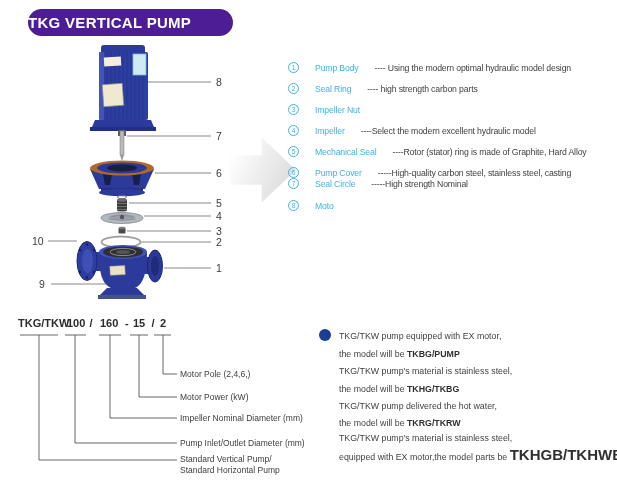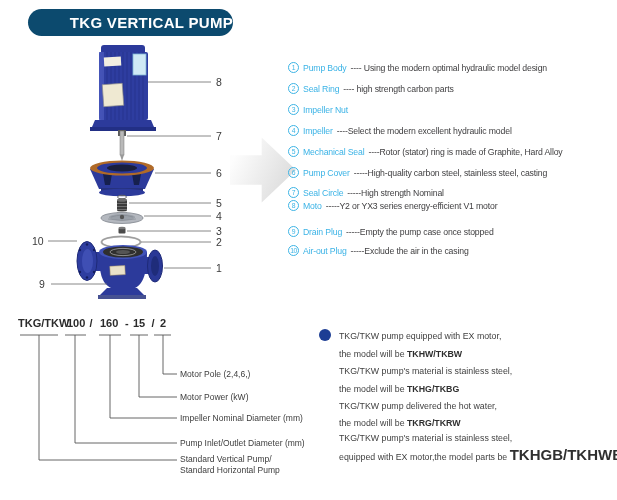--- a/index.html
+++ b/index.html
@@ -1,28 +1,28 @@
 <!DOCTYPE html>
 <html><head>
 <meta charset="utf-8">
 <style>
   html,body{margin:0;padding:0;width:617px;height:500px;overflow:hidden;background:#ffffff;
     font-family:"Liberation Sans", sans-serif;-webkit-font-smoothing:antialiased;}
   .abs{position:absolute;}
   
-  .banner{left:28px;top:9px;width:205px;height:27px;background:#0c4a6e;border-radius:14px;
-    display:flex;align-items:center;justify-content:flex-end;color:#fff;font-weight:bold;
+  .banner{left:28px;top:9px;width:205px;height:27px;background:#4c1d95;border-radius:14px;
+    display:flex;align-items:center;justify-content:flex-start;color:#fff;font-weight:bold;
     font-size:15px;letter-spacing:.3px;}
   
   .big-arrow{left:230px;top:133px;width:66px;height:74px;
     background:linear-gradient(115deg,#fdfdfd 15%,#d7d7d7 95%);
     clip-path:polygon(0 30%,48% 30%,48% 6%,100% 50%,48% 94%,48% 70%,0 70%);}
   
   .parts{left:288px;top:0;width:329px;height:300px;}
-  .p-row{position:absolute;left:0;display:flex;align-items:center;gap:4px;white-space:nowrap;
+  .p-row{position:absolute;left:0;display:flex;align-items:center;gap:16px;white-space:nowrap;
     font-size:8.7px;letter-spacing:-0.15px;color:#414042;}
   .p-num{flex:0 0 auto;width:11px;height:11px;border:1px solid #3cb4e5;border-radius:50%;
     color:#3cb4e5;font-size:6.8px;letter-spacing:-0.5px;display:flex;align-items:center;
     justify-content:center;box-sizing:border-box;}
   .p-label{color:#3bb3e6;}
   
   svg text{font-family:"Liberation Sans", sans-serif;}
   
   .notes{left:318px;top:326px;width:278px;height:160px;font-size:8.8px;color:#3f3f3f;}
   .bullet{position:absolute;left:1px;top:3px;width:12px;height:12px;border-radius:50%;
@@ -169,39 +169,28 @@
   <div class="p-row" style="top:146px">
       <span class="p-num">5</span>
       <span class="p-label">Mechanical Seal</span>
       <span>----Rotor (stator) ring is made of Graphite, Hard Alloy</span>
     </div>
   <div class="p-row" style="top:167px">
       <span class="p-num">6</span>
       <span class="p-label">Pump Cover</span>
       <span>-----High-quality carbon steel, stainless steel, casting</span>
     </div>
-  <div class="p-row" style="top:187px">
+  <div class="p-row" style="top:178px">
       <span class="p-num">7</span>
       <span class="p-label">Seal Circle</span>
       <span>-----High strength Nominal</span>
     </div>
   <div class="p-row" style="top:200px">
       <span class="p-num">8</span>
       <span class="p-label">Moto</span>
-      <span>-----Y2 or YX3 series energy-efficient V1 motor</span>
-    </div>
-  <div class="p-row" style="top:226px">
-      <span class="p-num">9</span>
-      <span class="p-label">Drain Plug</span>
-      <span>-----Empty the pump case once stopped</span>
-    </div>
-  <div class="p-row" style="top:245px">
-      <span class="p-num">10</span>
-      <span class="p-label">Air-out Plug</span>
-      <span>-----Exclude the air in the casing</span>
     </div>
 </div>
 
 <svg class="abs" style="left:0;top:310px;" width="340" height="190" viewBox="0 0 340 190">
   <g font-size="11" font-weight="bold" fill="#2b2b2b">
     <text x="18" y="17">TKG/TKW</text>
     <text x="67" y="17">100</text>
     <text x="89.5" y="17">/</text>
     <text x="100" y="17">160</text>
     <text x="125" y="17">-</text>
@@ -227,20 +216,20 @@
     <text x="180" y="111">Impeller Nominal Diameter (mm)</text>
     <text x="180" y="136">Pump Inlet/Outlet Diameter (mm)</text>
     <text x="180" y="152">Standard Vertical Pump/</text>
     <text x="180" y="163">Standard  Horizontal Pump</text>
   </g>
 </svg>
 
 <div class="abs notes">
   <span class="bullet"></span>
   <div class="n-line" style="top:5px"><span>TKG/TKW pump equipped with EX motor,</span><b></b></div>
-  <div class="n-line" style="top:23px"><span>the model will be </span><b>TKHW/TKBW</b></div>
+  <div class="n-line" style="top:23px"><span>the model will be </span><b>TKBG/PUMP</b></div>
   <div class="n-line" style="top:40px"><span>TKG/TKW pump's material is stainless steel,</span><b></b></div>
   <div class="n-line" style="top:58px"><span>the model will be </span><b>TKHG/TKBG</b></div>
   <div class="n-line" style="top:75px"><span>TKG/TKW pump delivered the hot water,</span><b></b></div>
   <div class="n-line" style="top:92px"><span>the model will be </span><b>TKRG/TKRW</b></div>
   <div class="n-line" style="top:107px"><span>TKG/TKW pump's material is stainless steel,</span><b></b></div>
   <div class="n-line big" style="top:120px"><span>equipped with EX motor,the model parts be </span><b>TKHGB/TKHWB</b></div>
 </div>
 
 </body></html>

